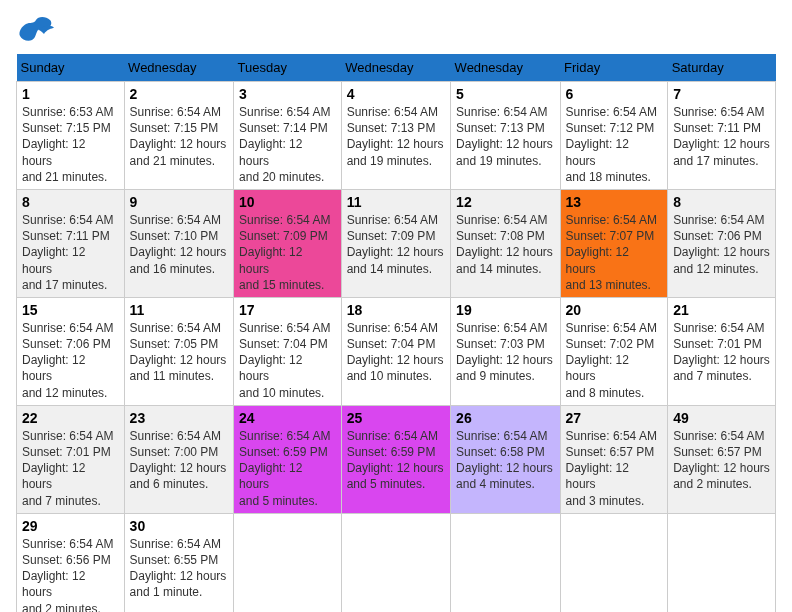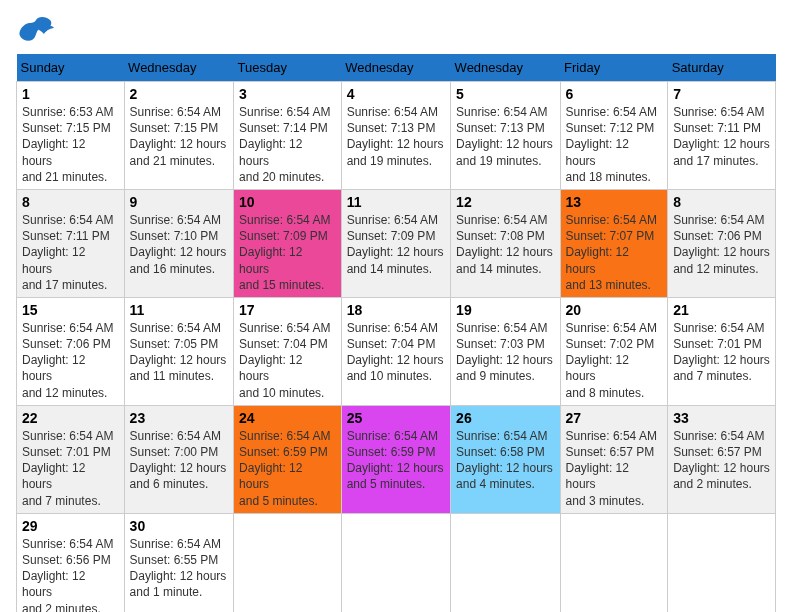--- a/index.html
+++ b/index.html
@@ -291,50 +291,50 @@
 Daylight: 12 hours
 and 7 minutes.</div>
           </td>
           <td style="background: rgb(240, 240, 240);">
             <span class="day-number">23</span>
             <div class="day-info" style="white-space: pre-line;">Sunrise: 6:54 AM
 Sunset: 7:00 PM
 Daylight: 12 hours
 and 6 minutes.</div>
           </td>
-          <td style="background: #f97316;">
+          <td style="background: #d946ef;">
             <span class="day-number">24</span>
             <div class="day-info" style="white-space: pre-line;">Sunrise: 6:54 AM
 Sunset: 6:59 PM
 Daylight: 12 hours
 and 5 minutes.</div>
           </td>
           <td style="background: #d946ef;">
             <span class="day-number">25</span>
             <div class="day-info" style="white-space: pre-line;">Sunrise: 6:54 AM
 Sunset: 6:59 PM
 Daylight: 12 hours
 and 5 minutes.</div>
           </td>
-          <td style="background: #7dd3fc;">
+          <td style="background: #c4b5fd;">
             <span class="day-number">26</span>
             <div class="day-info" style="white-space: pre-line;">Sunrise: 6:54 AM
 Sunset: 6:58 PM
 Daylight: 12 hours
 and 4 minutes.</div>
           </td>
           <td style="background: rgb(240, 240, 240);">
             <span class="day-number">27</span>
             <div class="day-info" style="white-space: pre-line;">Sunrise: 6:54 AM
 Sunset: 6:57 PM
 Daylight: 12 hours
 and 3 minutes.</div>
           </td>
           <td style="background: rgb(240, 240, 240);">
-            <span class="day-number">33</span>
+            <span class="day-number">49</span>
             <div class="day-info" style="white-space: pre-line;">Sunrise: 6:54 AM
 Sunset: 6:57 PM
 Daylight: 12 hours
 and 2 minutes.</div>
           </td>
         </tr>
         <tr>
           <td>
             <span class="day-number">29</span>
             <div class="day-info" style="white-space: pre-line;">Sunrise: 6:54 AM

